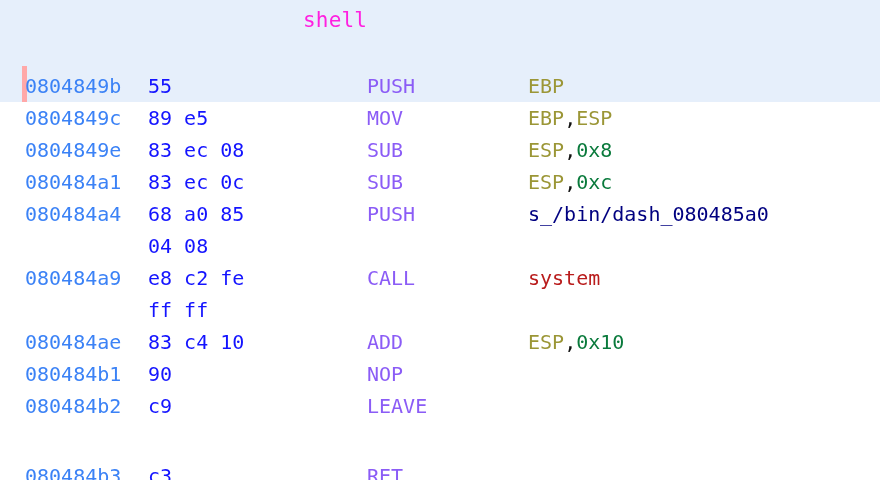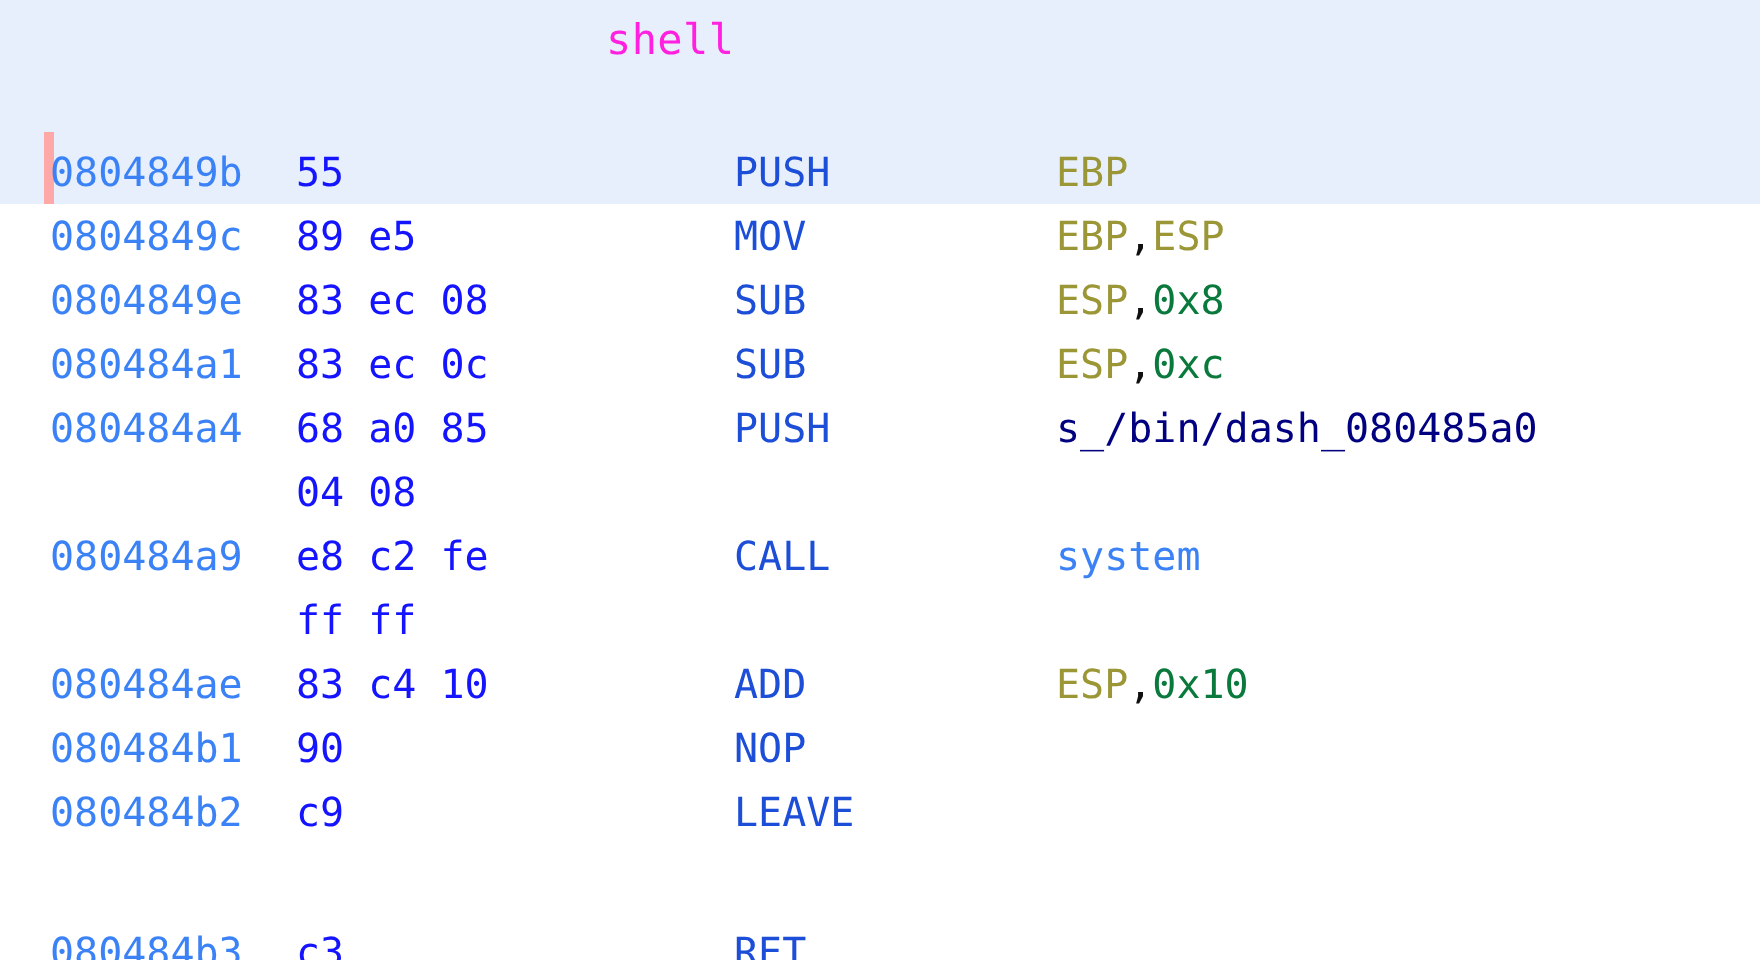--- a/index.html
+++ b/index.html
@@ -79,26 +79,26 @@
     white-space: pre;
   }
 
   .col-addr    { left: 25px;  }
   .col-bytes   { left: 148px; }
   .col-mnem    { left: 367px; }
   .col-ops     { left: 528px; }
 
   .addr   { color: #3b82f6; }
   .bytes  { color: #1414ff; }
-  .mnem   { color: #1d4ed8; }
+  .mnem   { color: #8b5cf6; }
 
   .op-reg  { color: #9b9636; }
   .op-imm  { color: #0a7a3c; }
   .op-sym  { color: #000080; margin-top: 12px; }
-  .op-call { color: #3b82f6; }
+  .op-call { color: #b91c1c; }
   .op-punct{ color: #101010; }
 </style>
 </head>
 <body>
 
 <div id="disasm-view">
 
   <div id="header-band"></div>
 
   <div id="function-title">shell</div>

